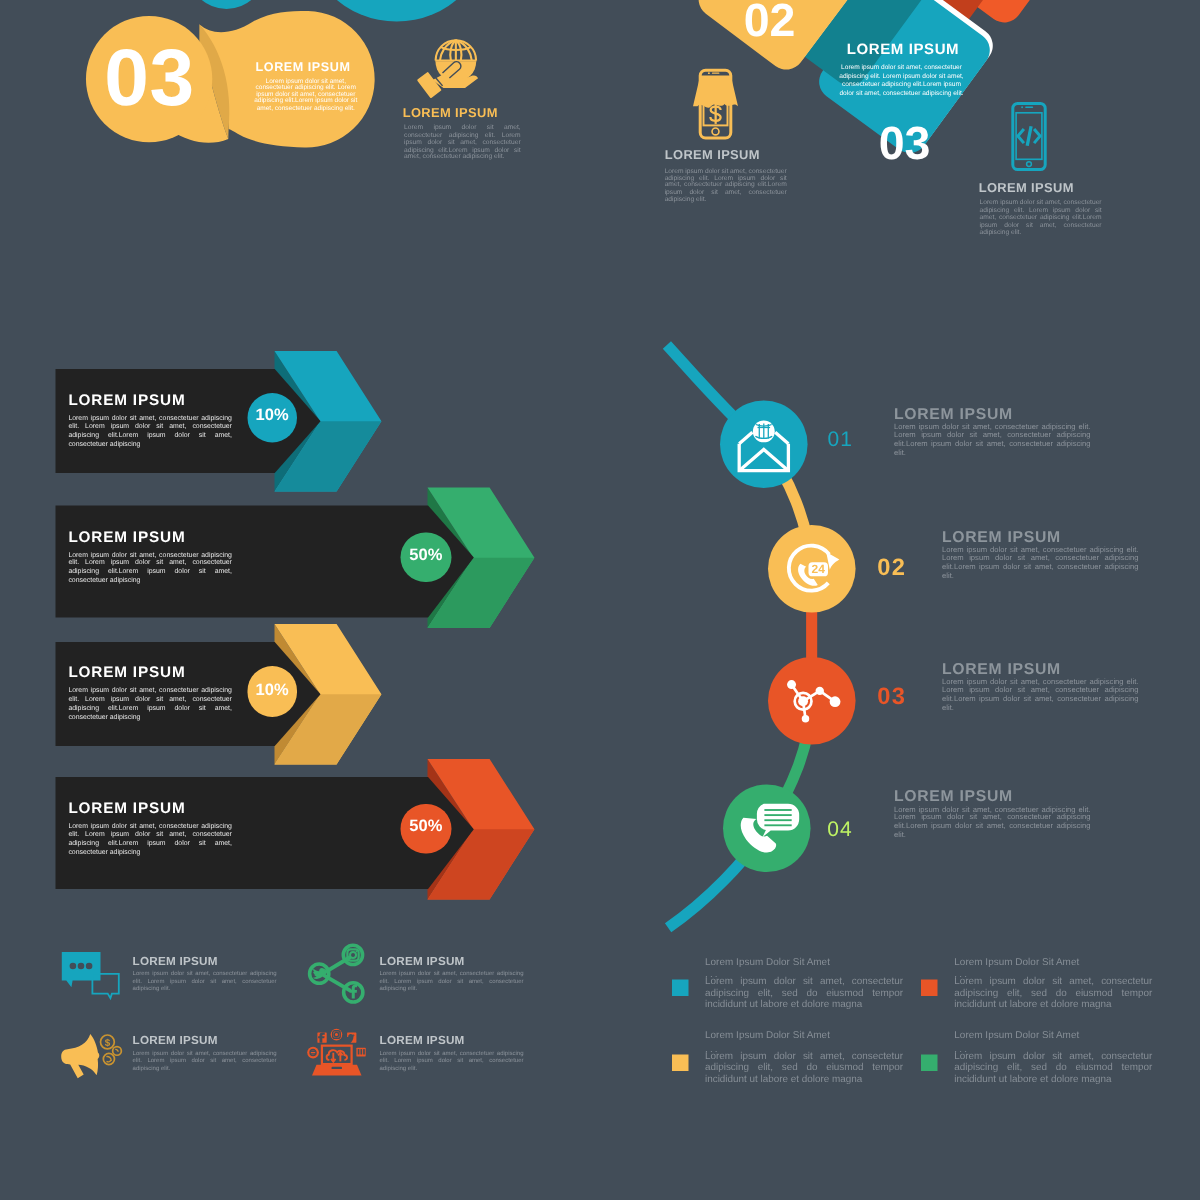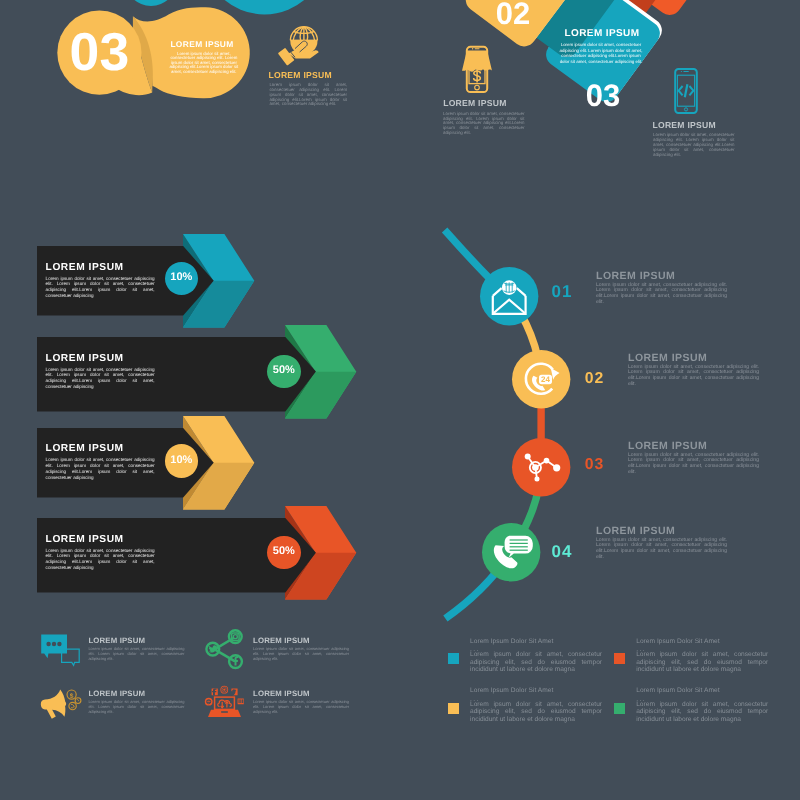--- a/index.html
+++ b/index.html
@@ -179,21 +179,21 @@
   <circle cx="0" cy="-8.6" r="7.3" fill="#ffffff"></circle>
   <g stroke="#16A5BE" stroke-width="0.85" fill="none">
     <line x1="-4.2" y1="-11.2" x2="4.2" y2="-11.2"></line>
     <line x1="-3.0" y1="-13.6" x2="-3.0" y2="-3.8"></line>
     <line x1="0" y1="-13.8" x2="0" y2="-3.6"></line>
     <line x1="3.0" y1="-13.6" x2="3.0" y2="-3.8"></line>
     <path d="M-5.6 -5.4 C-3.0 -3.4 3.0 -3.4 5.6 -5.4"></path>
     <path d="M-5.2 -13.2 C-2.8 -11.8 2.8 -11.8 5.2 -13.2"></path>
   </g>
   </svg>
-  <div class="abs" style="left:551.6px;top:282.7px;color:#16A5BE;font-size:17px;font-weight:bold;line-height:18px;letter-spacing:0.055em">01</div>
+  <div class="abs" style="left:551.6px;top:282.7px;color:#16A5BE;font-size:14px;font-weight:normal;line-height:18px;letter-spacing:0.055em">01</div>
   <div class="abs ttl" style="left:596px;top:270px;color:#8D959C;font-size:10.5px;letter-spacing:0.045em;white-space:nowrap">LOREM IPSUM</div>
   <div class="abs body-txt" style="left:596px;top:282.6px;width:131px;font-size:5.1px;line-height:5.85px;text-align:justify">Lorem ipsum dolor sit amet, consectetuer adipiscing elit. Lorem ipsum dolor sit amet, consectetuer adipiscing elit.Lorem ipsum dolor sit amet, consectetuer adipiscing elit.</div>
 </div>
 <div class="abs" style="left:0;top:0">
   <svg class="abs" style="left:511.90000000000003px;top:350.40000000000003px;width:58.4px;height:58.4px" viewBox="-29.2 -29.2 58.4 58.4" xmlns="http://www.w3.org/2000/svg">
     <circle cx="0" cy="0" r="29.2" fill="#F9BE55"></circle>
   <g fill="none" stroke="#ffffff" stroke-width="2.6" stroke-linecap="butt">
     <path d="M11.6 -9.6 A15.0 15.0 0 1 0 11.0 9.4"></path>
   </g>
   <path d="M9.6 -11.2 L18.4 -6.2 C14.8 -4.2 13.0 -2.2 12.0 0.6 Z" fill="#ffffff"></path>
@@ -230,21 +230,21 @@
     <circle cx="0" cy="0" r="29.2" fill="#35AE6E"></circle>
   <path d="M-15.6 -7.0 C-18.4 -4.0 -18.0 1.8 -13.8 7.4 C-9.0 13.8 -1.0 18.2 3.6 15.2 C5.6 13.9 6.8 11.8 6.0 10.2 L0.2 5.0 C-1.2 5.8 -3.0 5.6 -4.6 4.4 C-7.2 2.4 -9.2 -0.6 -9.0 -3.0 C-8.9 -4.4 -8.0 -5.6 -6.8 -6.2 Z" fill="#ffffff"></path>
   <path d="M-2.0 -16.4 L14.2 -16.4 A7.4 7.4 0 0 1 21.6 -9.0 L21.6 -6.0 A7.4 7.4 0 0 1 14.2 1.4 L2.6 1.4 L-2.8 5.8 L-0.6 1.2 A7.4 7.4 0 0 1 -6.6 -6.0 L-6.6 -9.0 A7.4 7.4 0 0 1 -2.0 -16.4 Z" fill="#ffffff"></path>
   <g stroke="#35AE6E" stroke-width="1.25">
     <line x1="-1.6" y1="-12.2" x2="16.6" y2="-12.2"></line>
     <line x1="-1.6" y1="-8.8" x2="16.6" y2="-8.8"></line>
     <line x1="-1.6" y1="-5.4" x2="16.6" y2="-5.4"></line>
     <line x1="-1.6" y1="-2.0" x2="16.6" y2="-2.0"></line>
   </g>
   </svg>
-  <div class="abs" style="left:551.5px;top:543.3px;color:#5eead4;font-size:17px;font-weight:bold;line-height:18px;letter-spacing:0.055em">04</div>
+  <div class="abs" style="left:551.5px;top:543.3px;color:#bef264;font-size:14px;font-weight:normal;line-height:18px;letter-spacing:0.055em">04</div>
   <div class="abs ttl" style="left:596px;top:525px;color:#8D959C;font-size:10.5px;letter-spacing:0.045em;white-space:nowrap">LOREM IPSUM</div>
   <div class="abs body-txt" style="left:596px;top:537.6px;width:131px;font-size:5.1px;line-height:5.85px;text-align:justify">Lorem ipsum dolor sit amet, consectetuer adipiscing elit. Lorem ipsum dolor sit amet, consectetuer adipiscing elit.Lorem ipsum dolor sit amet, consectetuer adipiscing elit.</div>
 </div>
 
 <svg class="abs" style="left:41px;top:634px;width:39px;height:32px" viewBox="0 0 39 32" xmlns="http://www.w3.org/2000/svg">
   <path d="M0.2 0.6 L26 0.6 L26 19.6 L7.4 19.6 L6.6 24.2 L3.2 19.6 L0.2 19.6 Z" fill="#16A5BE"></path>
   <circle cx="7.6" cy="10.0" r="2.2" fill="#424D58"></circle>
   <circle cx="13.0" cy="10.0" r="2.2" fill="#424D58"></circle>
   <circle cx="18.4" cy="10.0" r="2.2" fill="#424D58"></circle>
   <path d="M20.6 15.2 L38.2 15.2 L38.2 28.4 L33.6 28.4 L32.6 31.4 L30.8 28.4 L20.6 28.4 Z" fill="none" stroke="#16A5BE" stroke-width="1.2"></path>

